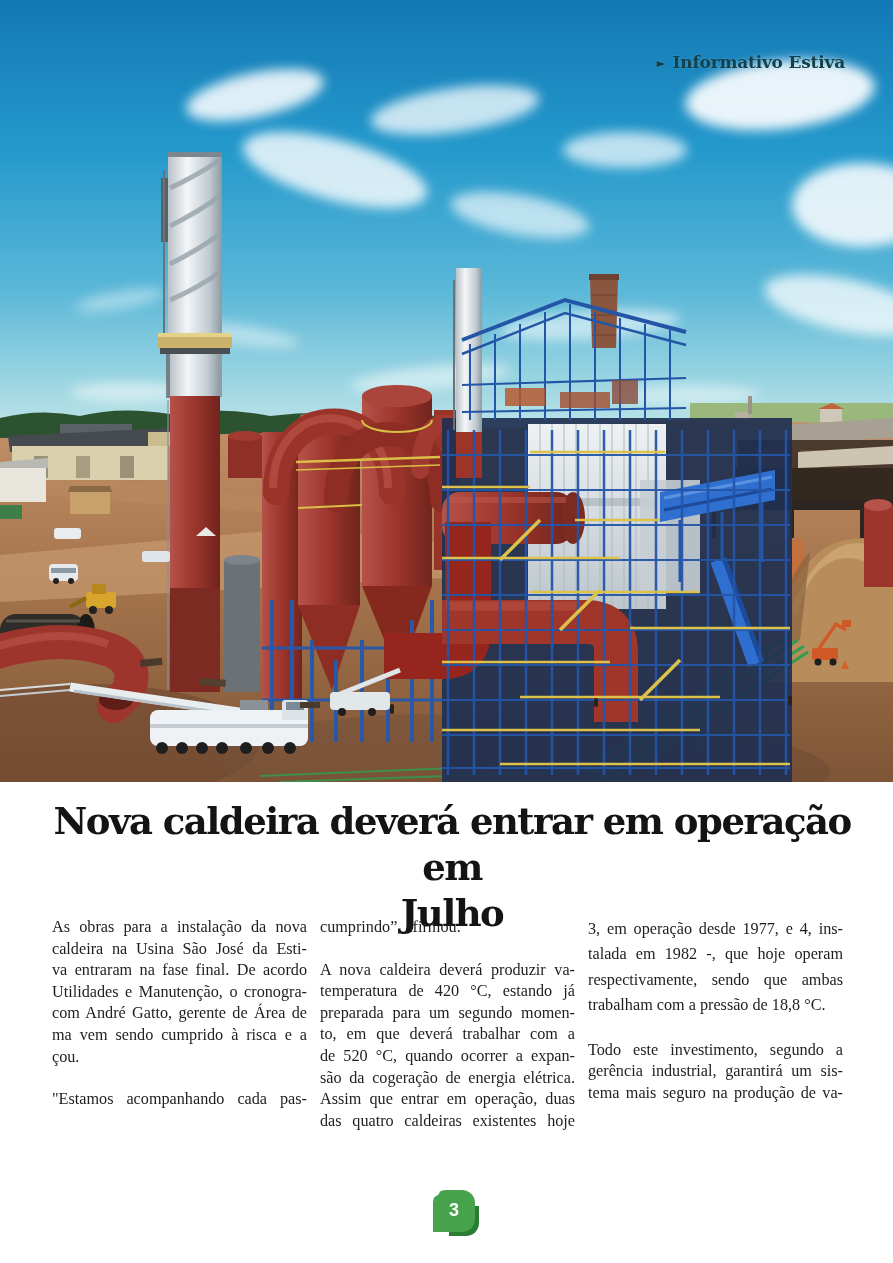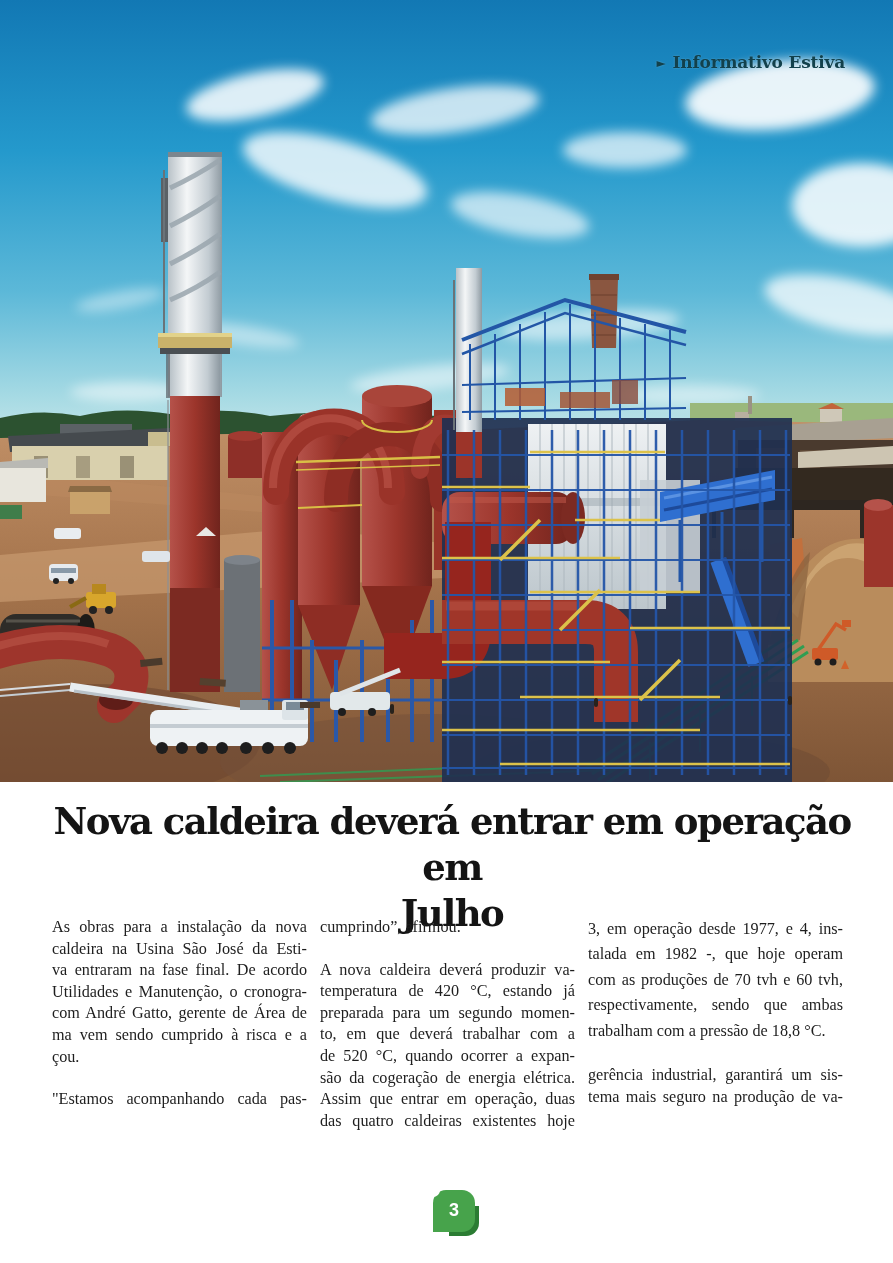--- a/index.html
+++ b/index.html
@@ -483,25 +483,25 @@
           <div class="line">de 520 °C, quando ocorrer a expan-</div>
           <div class="line">são da cogeração de energia elétrica.</div>
           <div class="line">Assim que entrar em operação, duas</div>
           <div class="line">das quatro caldeiras existentes hoje</div>
         </div>
       </div>
       <div class="col">
         <div class="para loose">
           <div class="line">3, em operação desde 1977, e 4, ins-</div>
           <div class="line">talada em 1982 -, que hoje operam</div>
-          <div class="line">com as produções de 70 tvh e 60 tvh,</div>
           <div class="line">respectivamente, sendo que ambas</div>
           <div class="line end">trabalham com a pressão de 18,8 °C.</div>
         </div>
         <div class="para">
+          <div class="line">Todo este investimento, segundo a</div>
           <div class="line">gerência industrial, garantirá um sis-</div>
           <div class="line">tema mais seguro na produção de va-</div>
         </div>
       </div>
     </div>
 
   <div class="badge">
     <div class="leaf-dark"></div>
     <div class="leaf-main">
       <span class="num">3</span>

